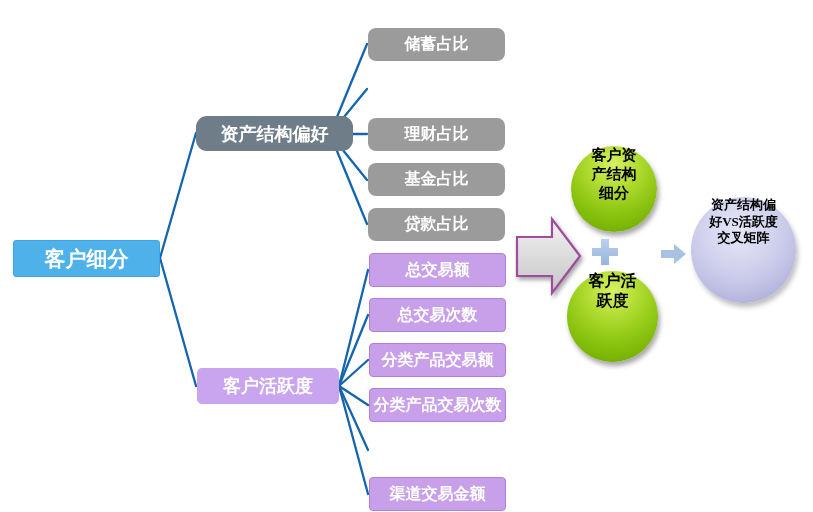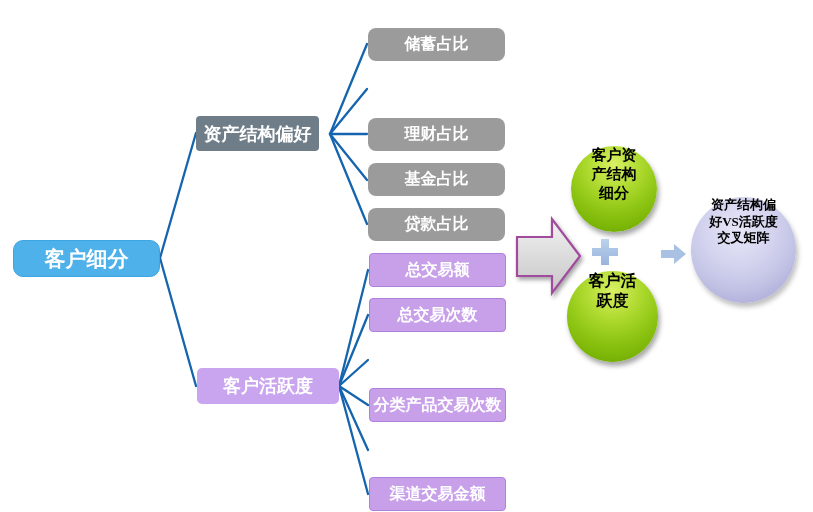--- a/index.html
+++ b/index.html
@@ -8,25 +8,25 @@
     font-family:"DejaVu Sans","Liberation Sans",sans-serif; overflow:hidden;
   }
   .connectors { position:absolute; left:0; top:0; width:813px; height:512px; pointer-events:none; }
   .node {
     position:absolute; display:flex; align-items:center; justify-content:center;
     color:#ffffff; font-weight:bold; text-align:center; box-sizing:border-box;
     white-space:nowrap;
   }
   .root-node {
     left:13px; top:240px; width:147px; height:37px;
-    background:#4FB1E9; border:1px solid #3DA5E2; border-radius:10px; font-size:21px;
+    background:#4FB1E9; border:1px solid #3DA5E2; border-radius:3px; font-size:21px;
   }
   .branch-asset {
-    left:196px; top:116px; width:123px; height:35px;
-    background:#6F7D88; border-radius:4px; font-size:18px;
+    left:196px; top:116px; width:157px; height:35px;
+    background:#6F7D88; border-radius:11px; font-size:18px;
   }
   .branch-activity {
     left:197px; top:368px; width:142px; height:36px;
     background:#C9A4EF; border-radius:5px; font-size:18px;
   }
   .gray-item {
     left:368px; width:137px; height:33px;
     background:#9B9B9B; border-radius:8px; font-size:16px;
   }
   .purple-item {
@@ -91,20 +91,21 @@
   <div class="node branch-asset">资产结构偏好</div>
   <div class="node branch-activity">客户活跃度</div>
 
   <div class="node gray-item" style="top:28px">储蓄占比</div>
   <div class="node gray-item" style="top:118px">理财占比</div>
   <div class="node gray-item" style="top:163px">基金占比</div>
   <div class="node gray-item" style="top:208px">贷款占比</div>
 
   <div class="node purple-item" style="top:253px">总交易额</div>
   <div class="node purple-item" style="top:298px">总交易次数</div>
+  <div class="node purple-item" style="top:343px">分类产品交易额</div>
   <div class="node purple-item" style="top:388px">分类产品交易次数</div>
   <div class="node purple-item" style="top:477px">渠道交易金额</div>
 
   <svg class="merge-arrow-svg" width="85" height="95" viewBox="0 0 85 95">
     <defs>
       <linearGradient id="arrowGrad" x1="0" y1="0" x2="0" y2="1">
         <stop offset="0" stop-color="#F2F2F2"></stop>
         <stop offset="1" stop-color="#C6C6C6"></stop>
       </linearGradient>
     </defs>

